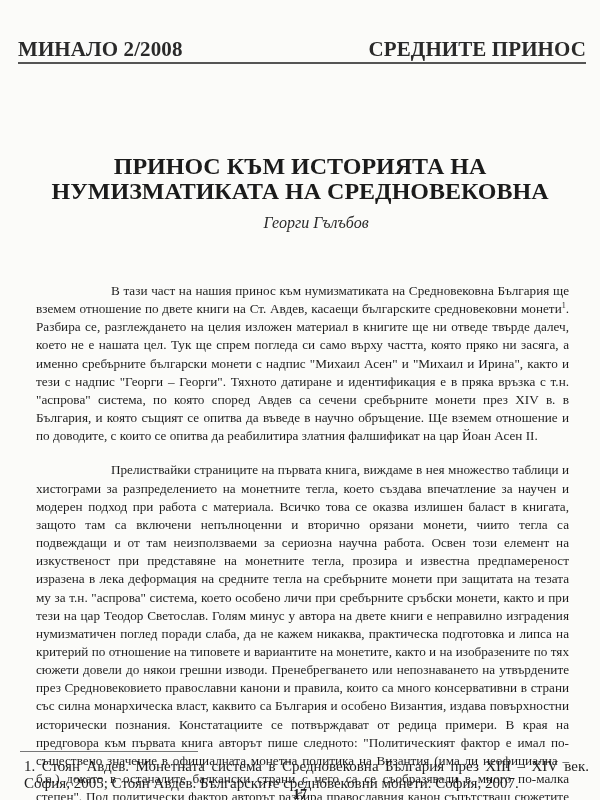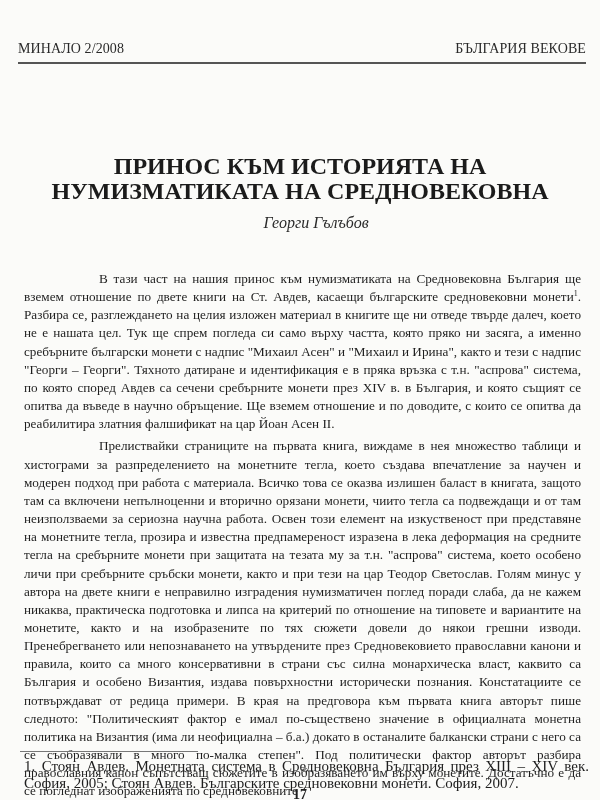--- a/index.html
+++ b/index.html
@@ -8,21 +8,21 @@
     background: #fbfbf9;
     font-family: "Liberation Serif", "DejaVu Serif", serif;
     color: #1e1e1e;
     position: relative;
   }
   .running-head {
     position: absolute; left: 18px; right: 14px; top: 30px;
     height: 30px;
     border-bottom: 2px solid #555;
     display: flex; justify-content: space-between; align-items: flex-end;
-    font-weight: normal; font-size: 14px; letter-spacing: 0.1px;
+    font-weight: bold; font-size: 21px; letter-spacing: 0.1px;
     padding-bottom: 2px;
     color: #2a2a2a;
   }
   .running-head span { line-height: 22px; }
   .title-block {
     position: absolute; left: 0; right: 0; top: 144px;
     text-align: center;
   }
   .title {
     font-weight: bold; font-size: 24px; line-height: 25px;
@@ -30,41 +30,41 @@
   }
   .author {
     font-style: italic; font-size: 16px; line-height: 18px;
     margin-top: 1px; color: #2a2a2a; margin-left: 32px;
   }
   .body-text {
     position: absolute; left: 20px; width: 565px; top: 266px;
     font-size: 13.2px; line-height: 18.15px;
     text-align: justify;
   }
-  .body-text p { margin: 4px; text-indent: 75px; }
+  .body-text p { margin: 16px; text-indent: 75px; }
   .body-text sup { font-size: 8px; line-height: 0; }
   .fn-rule {
     position: absolute; left: 20px; top: 751px; width: 178px;
     border-top: 1px solid #777;
   }
   .footnote {
     position: absolute; left: 24px; width: 565px; top: 758px;
     font-size: 15px; line-height: 16.5px; text-align: justify;
   }
   .page-number {
     position: absolute; left: 0; right: 0; top: 787px;
     text-align: center; font-weight: bold; font-size: 14px;
   }
 </style>
 </head>
 <body>
 
 <header class="running-head">
   <span>МИНАЛО  2/2008</span>
-  <span>БЪЛГАРИЯ ВЕКОВЕ</span>
+  <span>СРЕДНИТЕ ПРИНОС</span>
 </header>
 
 <div class="title-block">
   <h1 class="title">
     <div>ПРИНОС КЪМ ИСТОРИЯТА НА</div>
     <div>НУМИЗМАТИКАТА НА СРЕДНОВЕКОВНА</div>
   </h1>
   <div class="author">Георги Гълъбов</div>
 </div>
 

